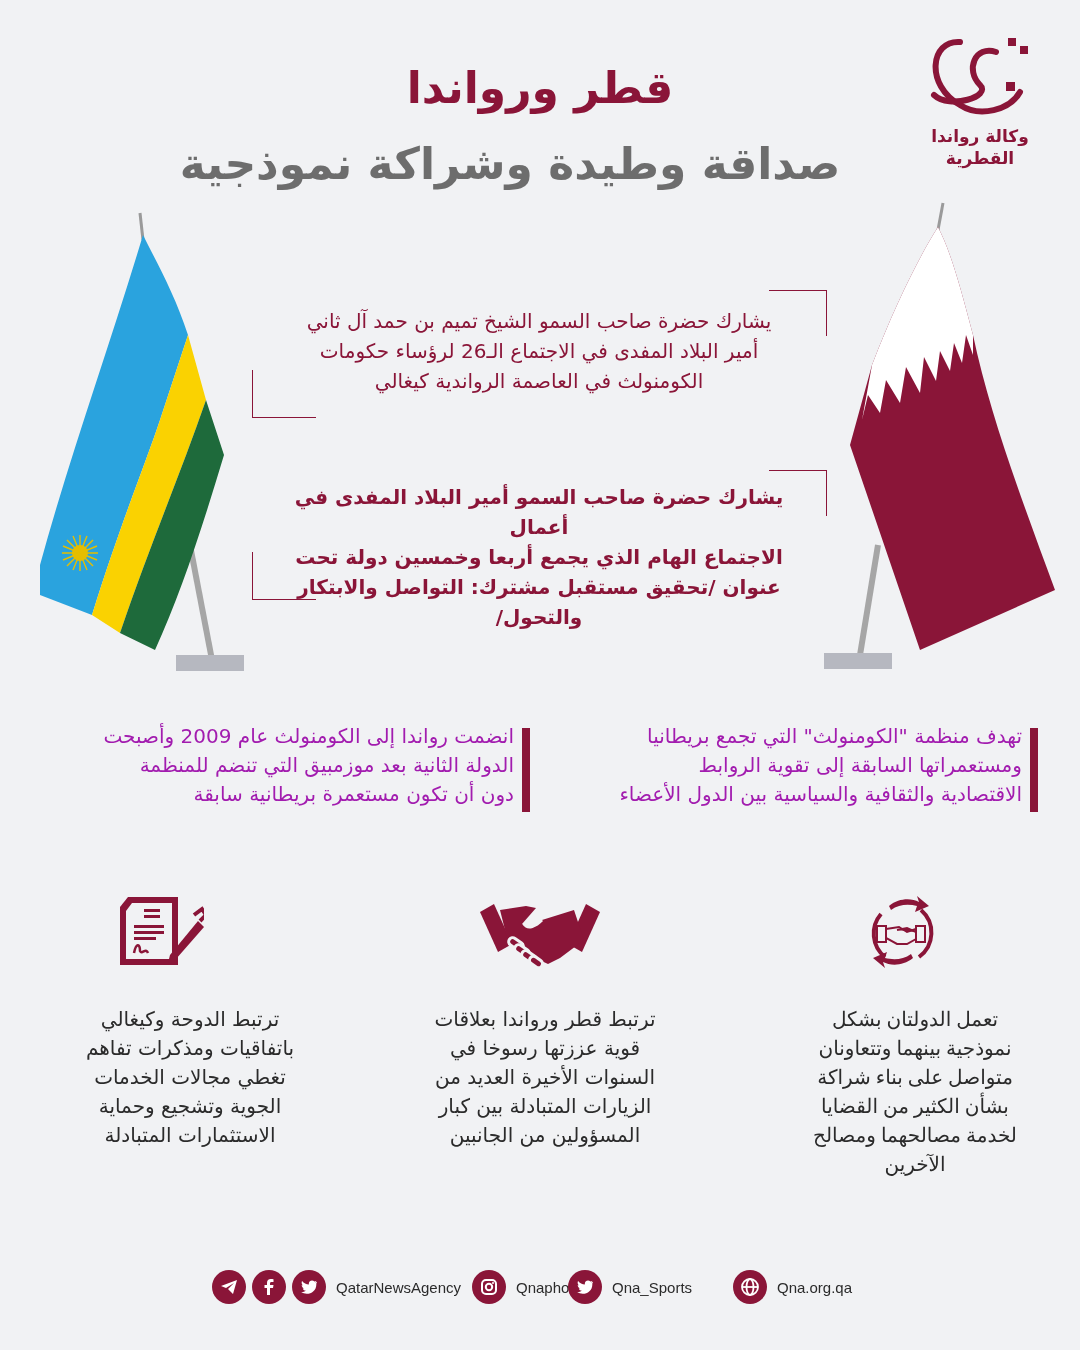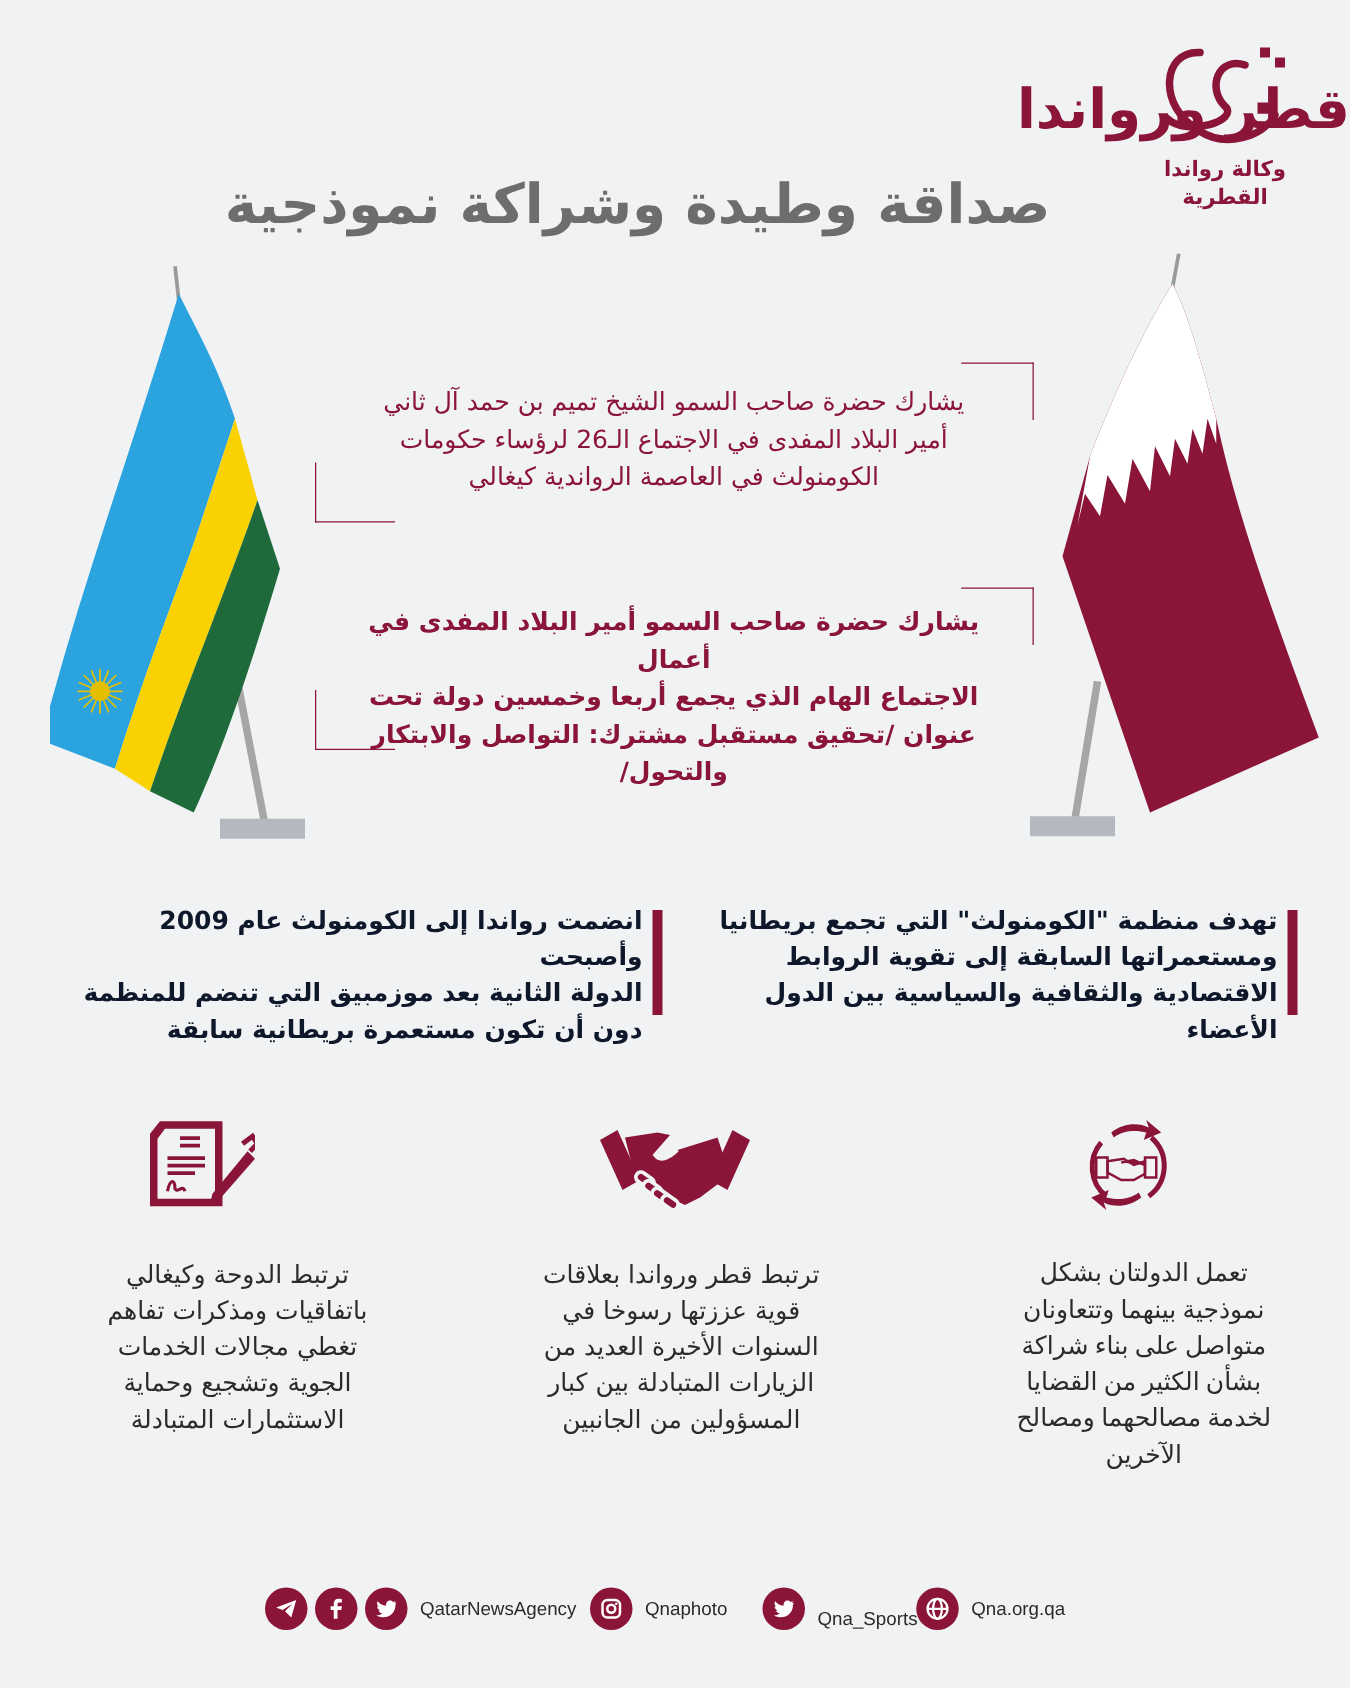--- a/index.html
+++ b/index.html
@@ -1,37 +1,37 @@
 <!DOCTYPE html>
 <html><head>
   <meta charset="utf-8">
   <style>
     * { box-sizing: border-box; margin: 0; padding: 0; }
     html, body { width: 1080px; height: 1350px; background: #f1f2f4; overflow: hidden; }
     body { position: relative; font-family: "DejaVu Sans", sans-serif; color: #2b2b2b; }
     .abs { position: absolute; }
 
     
-    .title { left: 0; width: 1080px; top: 62px; text-align: right; font-size: 44px; font-weight: bold; color: #8a1538; direction: rtl; }
+    .title { left: 0; width: 1080px; top: 62px; text-align: center; font-size: 44px; font-weight: bold; color: #8a1538; direction: rtl; }
     .subtitle { left: 0; width: 1020px; top: 138px; text-align: center; font-size: 44px; font-weight: bold; color: #6d6d6d; direction: rtl; }
 
     
     .logo { left: 920px; top: 30px; width: 130px; height: 140px; }
     .logo-text { position: absolute; left: 0; width: 120px; text-align: center; color: #8a1538; direction: rtl; font-weight: bold; font-size: 17px; line-height: 20px; }
 
     
     .flag { position: absolute; }
 
     
     .bracket-box { position: absolute; direction: rtl; text-align: center; color: #8a1538; font-size: 20px; line-height: 30px; }
     .br-tr { position: absolute; border-top: 1.5px solid #8a1538; border-right: 1.5px solid #8a1538; width: 58px; height: 46px; }
     .br-bl { position: absolute; border-bottom: 1.5px solid #8a1538; border-left: 1.5px solid #8a1538; width: 58px; height: 46px; }
 
     
-    .fact { position: absolute; direction: rtl; font-size: 20px; line-height: 29px; color: #0f172a; padding-right: 16px; font-weight: bold; }
+    .fact { position: absolute; direction: rtl; font-size: 20px; line-height: 29px; color: #a21caf; padding-right: 16px; }
     .fact-bar { position: absolute; right: 0; top: 6px; width: 8px; background: #8a1538; }
 
     
     .col-icon { position: absolute; }
     .col-text { position: absolute; direction: rtl; text-align: center; font-size: 20px; line-height: 29px; color: #2b2b2b; }
 
     
     .footer { position: absolute; left: 0; top: 1270px; width: 1080px; height: 40px; }
     .social { position: absolute; top: 0; display: flex; align-items: center; gap: 6px; }
     .circle { width: 34px; height: 34px; border-radius: 50%; background: #8a1538; display: inline-flex; align-items: center; justify-content: center; }
@@ -209,21 +209,21 @@
   <div class="social" style="left:472px;">
     <span class="circle">
       <svg width="18" height="18" viewBox="0 0 18 18">
           <rect x="2" y="2" width="14" height="14" rx="4" fill="none" stroke="#fff" stroke-width="2"></rect>
           <circle cx="9" cy="9" r="3.2" fill="none" stroke="#fff" stroke-width="2"></circle>
           <circle cx="13" cy="5" r="1" fill="#fff"></circle>
         </svg>
     </span>
     <span class="handle">Qnaphoto</span>
   </div>
-  <div class="social" style="left:610px;align-items:flex-end;">
+  <div class="social" style="left:568px;">
     <span class="circle">
       <svg width="18" height="18" viewBox="0 0 18 18">
           <path d="M17 4 C16.4 4.3 15.8 4.4 15.1 4.5 C15.8 4.1 16.3 3.5 16.5 2.7 C15.9 3.1 15.2 3.3 14.4 3.5 C13.1 2.1 10.8 2.2 9.6 3.6 C8.9 4.4 8.7 5.5 8.9 6.5 C6.2 6.4 3.8 5.1 2.1 3 C1.2 4.5 1.7 6.5 3.1 7.4 C2.6 7.4 2.1 7.2 1.7 7 C1.7 8.6 2.8 10 4.3 10.3 C3.8 10.4 3.3 10.5 2.8 10.4 C3.2 11.7 4.5 12.7 5.9 12.7 C4.5 13.8 2.8 14.3 1 14.1 C7.8 18.4 17 14 16.3 5.5 C16.9 5.1 17 4.6 17 4 Z" fill="#fff"></path>
         </svg>
     </span>
     <span class="handle">Qna_Sports</span>
   </div>
   <div class="social" style="left:733px;">
     <span class="circle">
       <svg width="20" height="20" viewBox="0 0 20 20">

